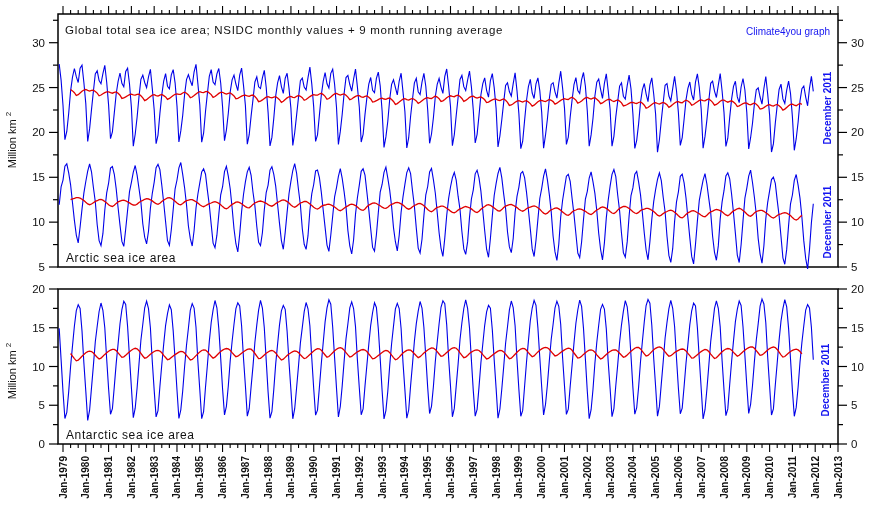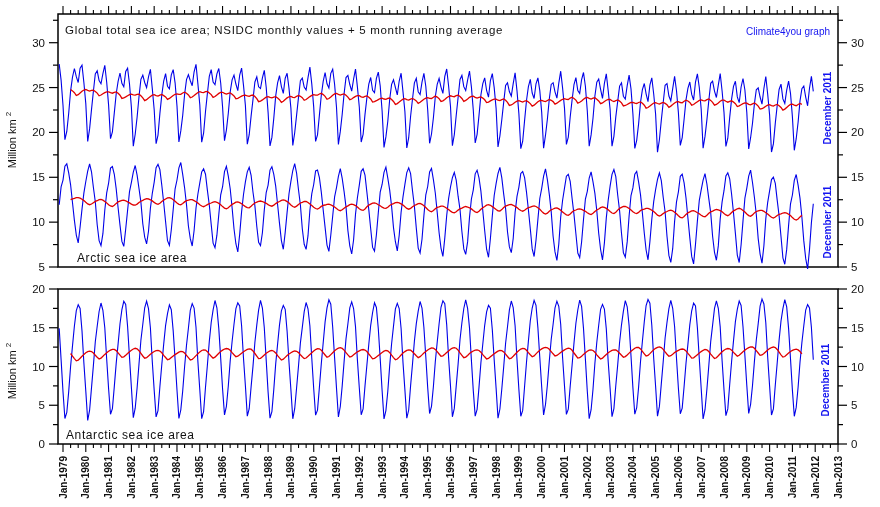--- a/index.html
+++ b/index.html
@@ -332,25 +332,25 @@
       <text transform="translate(681.9411764705882,456) rotate(-90)" text-anchor="end" font-size="10" font-weight="bold" fill="#111">Jan-2006</text>
       <text transform="translate(704.7352941176471,456) rotate(-90)" text-anchor="end" font-size="10" font-weight="bold" fill="#111">Jan-2007</text>
       <text transform="translate(727.5294117647059,456) rotate(-90)" text-anchor="end" font-size="10" font-weight="bold" fill="#111">Jan-2008</text>
       <text transform="translate(750.3235294117646,456) rotate(-90)" text-anchor="end" font-size="10" font-weight="bold" fill="#111">Jan-2009</text>
       <text transform="translate(773.1176470588235,456) rotate(-90)" text-anchor="end" font-size="10" font-weight="bold" fill="#111">Jan-2010</text>
       <text transform="translate(795.9117647058823,456) rotate(-90)" text-anchor="end" font-size="10" font-weight="bold" fill="#111">Jan-2011</text>
       <text transform="translate(818.7058823529411,456) rotate(-90)" text-anchor="end" font-size="10" font-weight="bold" fill="#111">Jan-2012</text>
       <text transform="translate(841.5,456) rotate(-90)" text-anchor="end" font-size="10" font-weight="bold" fill="#111">Jan-2013</text>
     </svg>
 
-  <div class="abs title" style="left:65px;top:24px;">Global total sea ice area; NSIDC monthly values + 5 month running average</div>
+  <div class="abs title" style="left:65px;top:24px;">Global total sea ice area; NSIDC monthly values + 9 month running average</div>
 
   <div class="abs credit" style="right:50px;top:26px;">Climate4you graph</div>
 
-  <div class="abs panel-label" style="left:66px;top:251px;margin-left:11px;">Arctic sea ice area</div>
+  <div class="abs panel-label" style="left:66px;top:251px;">Arctic sea ice area</div>
 
   <div class="abs panel-label" style="left:66px;top:428px;text-align:center;">Antarctic sea ice area</div>
 
   <div class="abs ylab vtext" style="left:11px;top:140px;"><span>Million km</span>&nbsp;<sup>2</sup></div>
 
   <div class="abs ylab vtext" style="left:11px;top:371px;"><span>Million km</span>&nbsp;<sup>2</sup></div>
 
   <div class="abs endlab vtext" style="left:827px;top:108px;">December 2011</div>
   <div class="abs endlab vtext" style="left:827px;top:222px;">December 2011</div>
   <div class="abs endlab vtext" style="left:825px;top:380px;">December 2011</div>

